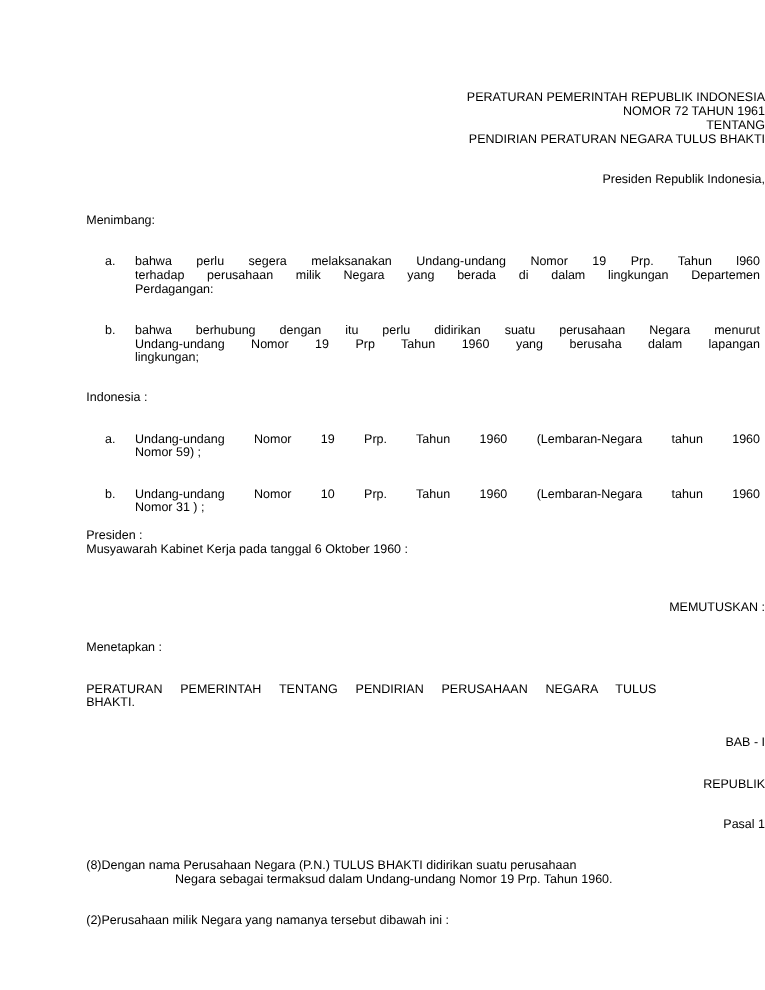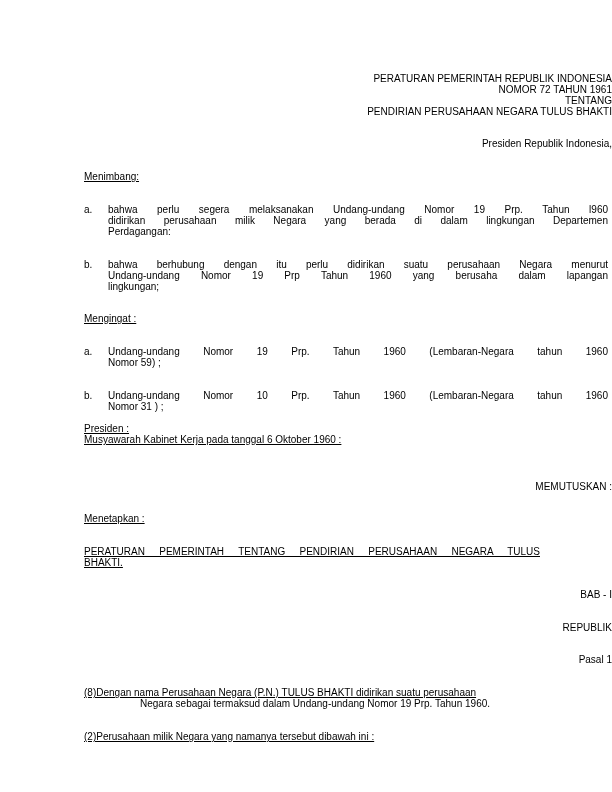--- a/index.html
+++ b/index.html
@@ -1,50 +1,50 @@
 <!DOCTYPE html>
 <html><head>
   <meta charset="utf-8">
   <style>
     html, body { margin: 0; padding: 0; background: #ffffff; }
     body { width: 612px; height: 792px; position: relative; overflow: hidden;
            font-family: "Liberation Sans", sans-serif; font-size: 10px; color: #000; }
     .ln { position: absolute; white-space: nowrap; line-height: 11px; }
     .ctr { left: 0; width: 612px; text-align: right; }
-    .l0 { left: 84px; text-decoration: underline; }
+    .l0 { left: 69px; }
     .lbl { left: 84px; }
     .ind { left: 108px; width: 500px; }
     .just { text-align: justify; text-align-last: justify; }
     .hang { left: 108px; padding-left: 32px; }
   </style>
 </head>
 <body>
 
 <div>
 
   <div class="ln ctr" style="top:73px">PERATURAN PEMERINTAH REPUBLIK INDONESIA</div>
   <div class="ln ctr" style="top:84px">NOMOR 72 TAHUN 1961</div>
   <div class="ln ctr" style="top:95px">TENTANG</div>
-  <div class="ln ctr" style="top:106px">PENDIRIAN PERUSAHAAN NEGARA TULUS BHAKTI</div>
+  <div class="ln ctr" style="top:106px">PENDIRIAN PERATURAN NEGARA TULUS BHAKTI</div>
 
   <div class="ln ctr" style="top:138px">Presiden Republik Indonesia,</div>
 
   <div class="ln l0" style="top:171px">Menimbang:</div>
 
   <div class="ln lbl" style="top:204px">a.</div>
   <div class="ln ind just" style="top:204px">bahwa perlu segera melaksanakan Undang-undang Nomor 19 Prp. Tahun l960</div>
-  <div class="ln ind just" style="top:215px">didirikan perusahaan milik Negara yang berada di dalam lingkungan Departemen</div>
+  <div class="ln ind just" style="top:215px">terhadap perusahaan milik Negara yang berada di dalam lingkungan Departemen</div>
   <div class="ln ind" style="top:226px">Perdagangan:</div>
 
   <div class="ln lbl" style="top:259px">b.</div>
   <div class="ln ind just" style="top:259px">bahwa berhubung dengan itu perlu didirikan suatu perusahaan Negara menurut</div>
   <div class="ln ind just" style="top:270px">Undang-undang Nomor 19 Prp Tahun 1960 yang berusaha dalam lapangan</div>
   <div class="ln ind" style="top:281px">lingkungan;</div>
 
-  <div class="ln l0" style="top:313px">Mengingat :</div>
+  <div class="ln l0" style="top:313px">Indonesia :</div>
 
   <div class="ln lbl" style="top:346px">a.</div>
   <div class="ln ind just" style="top:346px">Undang-undang Nomor 19 Prp. Tahun 1960 (Lembaran-Negara tahun 1960</div>
   <div class="ln ind" style="top:357px">Nomor 59) ;</div>
 
   <div class="ln lbl" style="top:390px">b.</div>
   <div class="ln ind just" style="top:390px">Undang-undang Nomor 10 Prp. Tahun 1960 (Lembaran-Negara tahun 1960</div>
   <div class="ln ind" style="top:401px">Nomor 31 ) ;</div>
 
   <div class="ln l0" style="top:423px">Presiden :</div>

